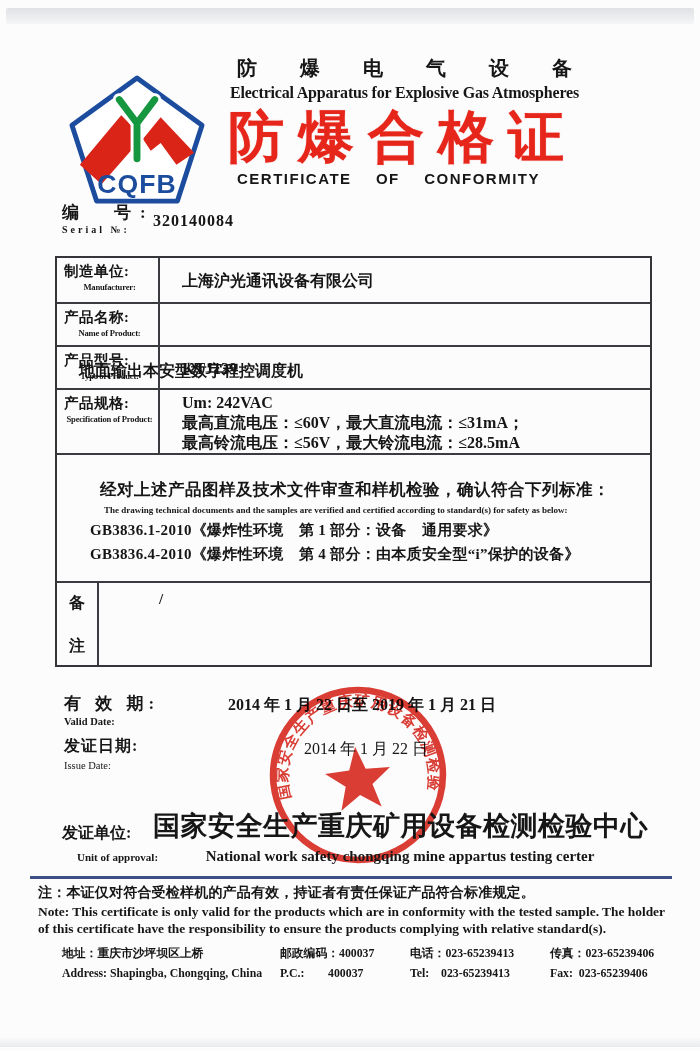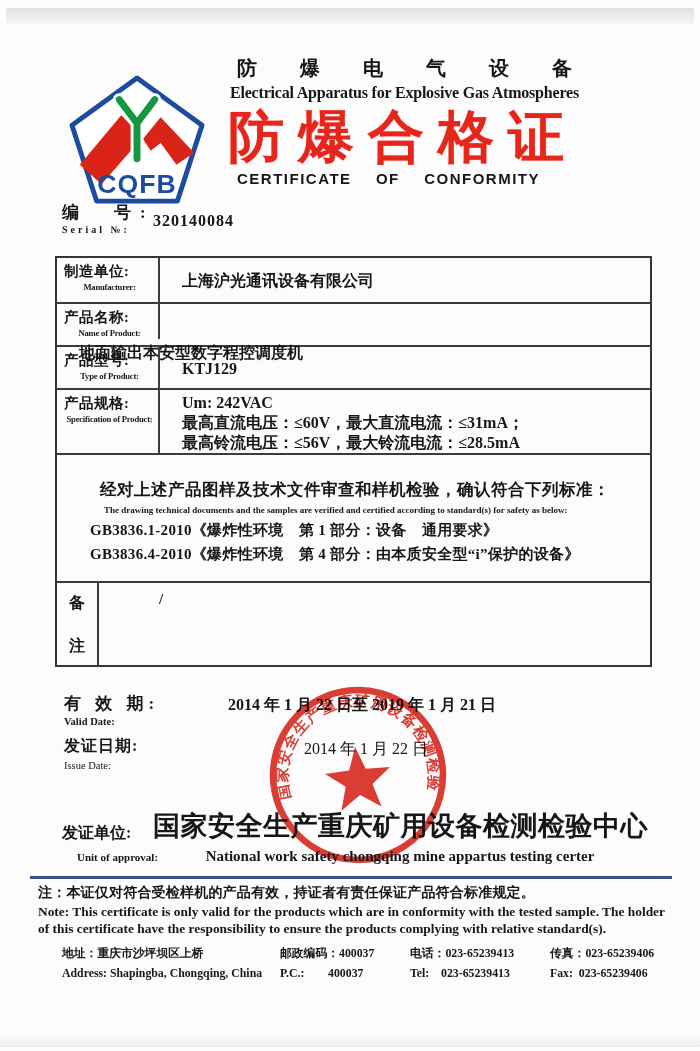--- a/index.html
+++ b/index.html
@@ -29,21 +29,21 @@
 
   
   .serial-label-cn{position:absolute;left:62px;top:201px;font-size:17px;font-weight:bold;letter-spacing:9px;}
   .serial-label-en{position:absolute;left:62px;top:224px;font-size:10px;font-weight:bold;letter-spacing:3px;}
   .serial-value{position:absolute;left:153px;top:212px;font-size:16px;font-weight:bold;letter-spacing:1px;}
 
   
   .cert-table{position:absolute;left:55px;top:256px;width:593px;
     border:2px solid #34363a;}
   .t-row{display:flex;border-bottom:2px solid #3a3c40;}
-  .t-label{width:91px;padding:4px 3px 0 7px;border-right:2px solid #3a3c40;flex:none;}
+  .t-label{width:91px;padding:4px 3px 18px 7px;border-right:2px solid #3a3c40;flex:none;}
   .t-label .cn{font-size:14.5px;font-weight:bold;letter-spacing:.5px;}
   .t-label .en{font-size:8.6px;font-weight:bold;letter-spacing:-0.2px;line-height:1.15;margin-top:2px;text-align:center;}
   .t-value{flex:1;padding:4px 4px 2px 22px;display:flex;flex-direction:column;justify-content:center;}
   .t-value .line{font-size:16px;font-weight:bold;line-height:20px;}
   .r1{height:44px;} .r2{height:41px;flex-direction:column;} .r3{height:41px;} .r4{height:63px;} .r5{height:39px;}
   .standards{border-bottom:2px solid #3a3c40;height:102px;padding:24px 8px 0 0;}
   .stmt-cn{font-size:16.5px;font-weight:bold;margin-left:43px;letter-spacing:.5px;}
   .stmt-en{font-size:9px;font-weight:bold;margin:4px 0 3px 47px;}
   .std-line{font-size:15px;font-weight:bold;margin-left:33px;line-height:24px;letter-spacing:.3px;}
   .remark{display:flex;height:82px;}

